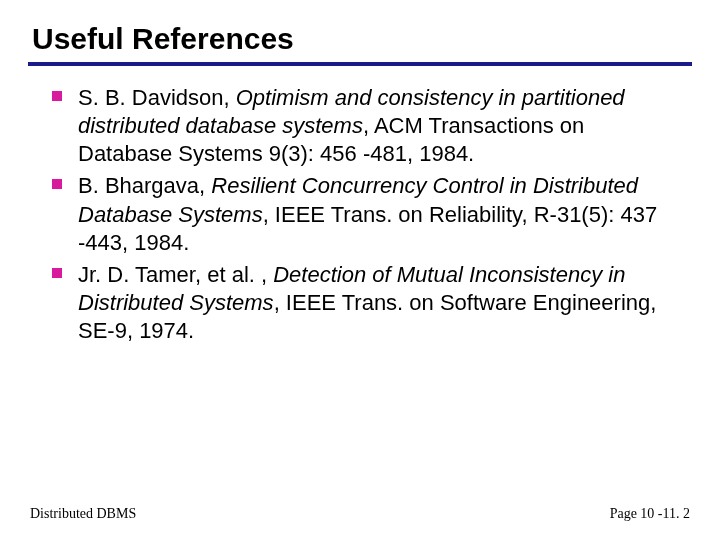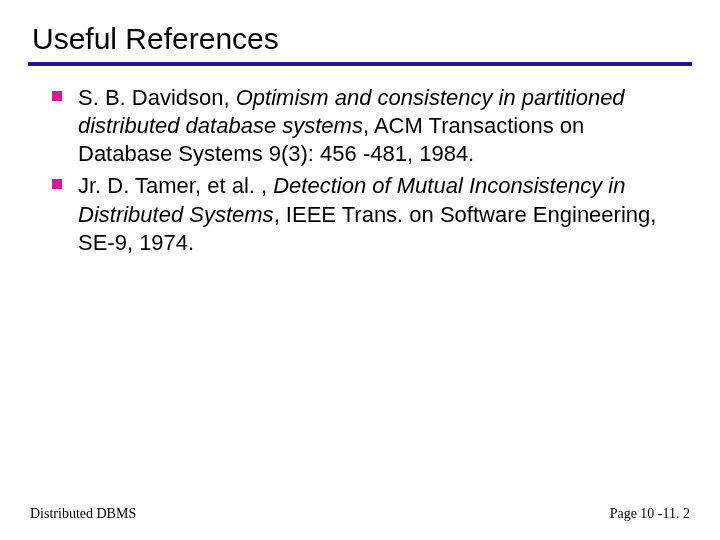--- a/index.html
+++ b/index.html
@@ -14,21 +14,21 @@
   }
   .slide {
     width: 720px;
     height: 540px;
     position: relative;
     box-sizing: border-box;
     padding: 22px 28px 0 28px;
   }
   .title {
     font-size: 30px;
-    font-weight: normal;
+    font-weight: bold;
     margin: 0 0 6px 4px;
   }
   .title-rule {
     border: none;
     border-top: 4px solid #1a1a8a;
     margin: 0 0 18px 0;
   }
   .bullets {
     list-style: none;
     padding: 0 10px 0 24px;
@@ -70,20 +70,23 @@
 
 <div class="slide">
   <h1 class="title">Useful References</h1>
   <hr class="title-rule">
 
   <ul class="bullets">
     <li>
       <span>S. B. Davidson, </span><span class="italic">Optimism and consistency in partitioned distributed database systems</span><span>, ACM Transactions on Database Systems 9(3): 456 -481, 1984.</span>
     </li>
     <li>
+      <span>B. Bhargava, </span><span class="italic">Resilient Concurrency Control in Distributed Database Systems</span><span>, IEEE Trans. on Reliability, R-31(5): 437 -443, 1984.</span>
+    </li>
+    <li>
       <span>Jr. D. Tamer, et al. , </span><span class="italic">Detection of Mutual Inconsistency in Distributed Systems</span><span>, IEEE Trans. on Software Engineering, SE-9, 1974.</span>
     </li>
   </ul>
 
   <div class="footer">
     <span>Distributed DBMS</span>
     <span>Page 10 -11. 2</span>
   </div>
 </div>
 

